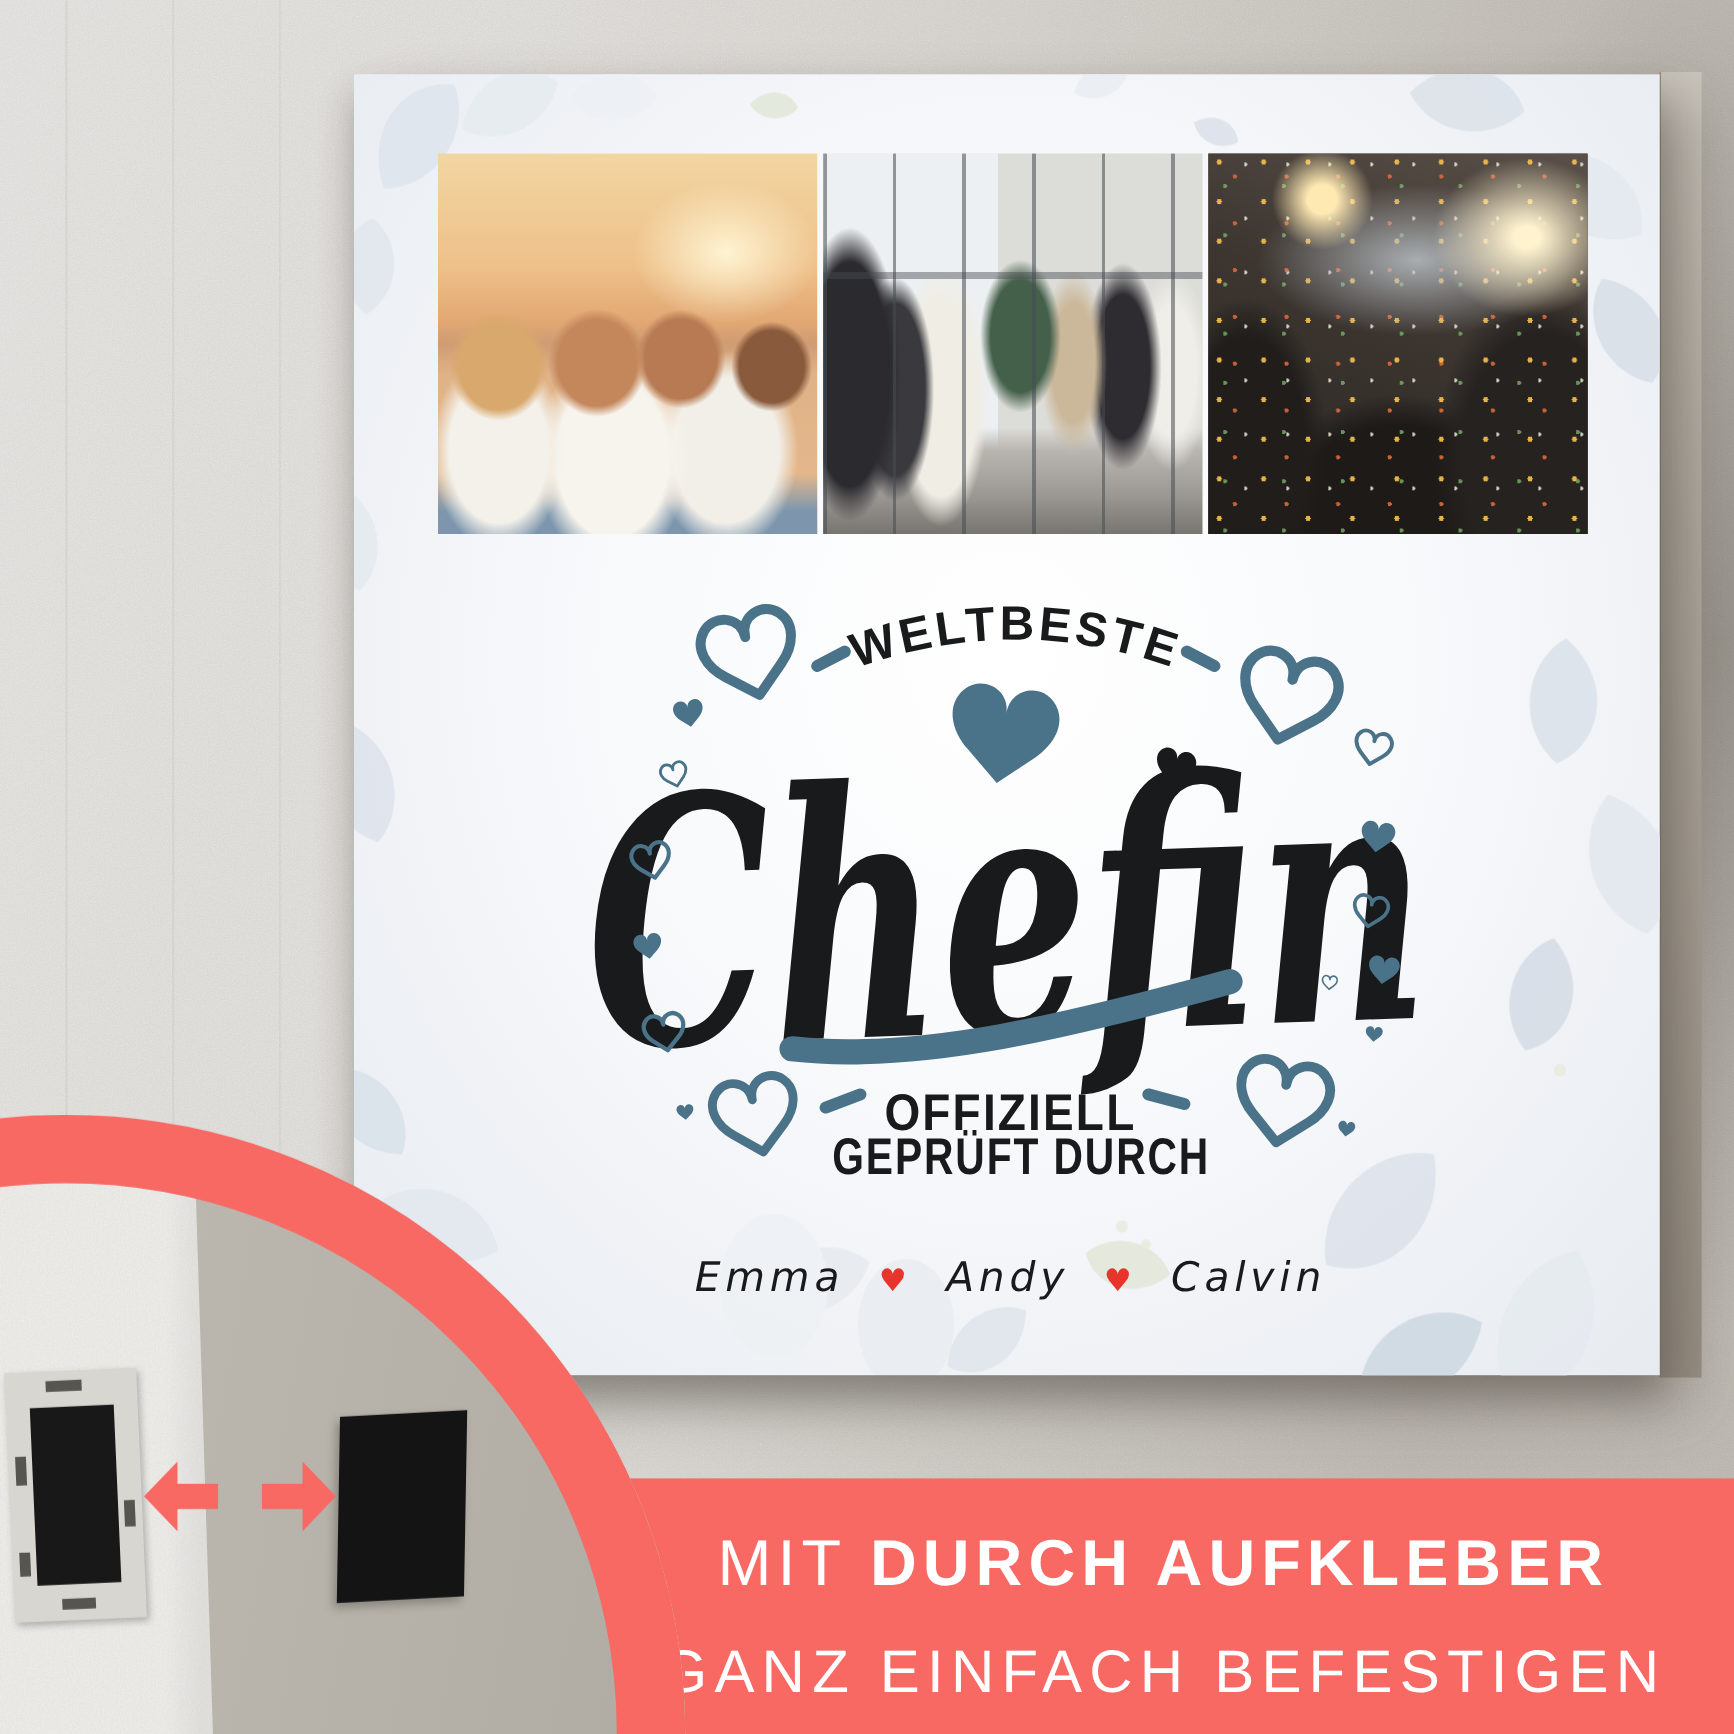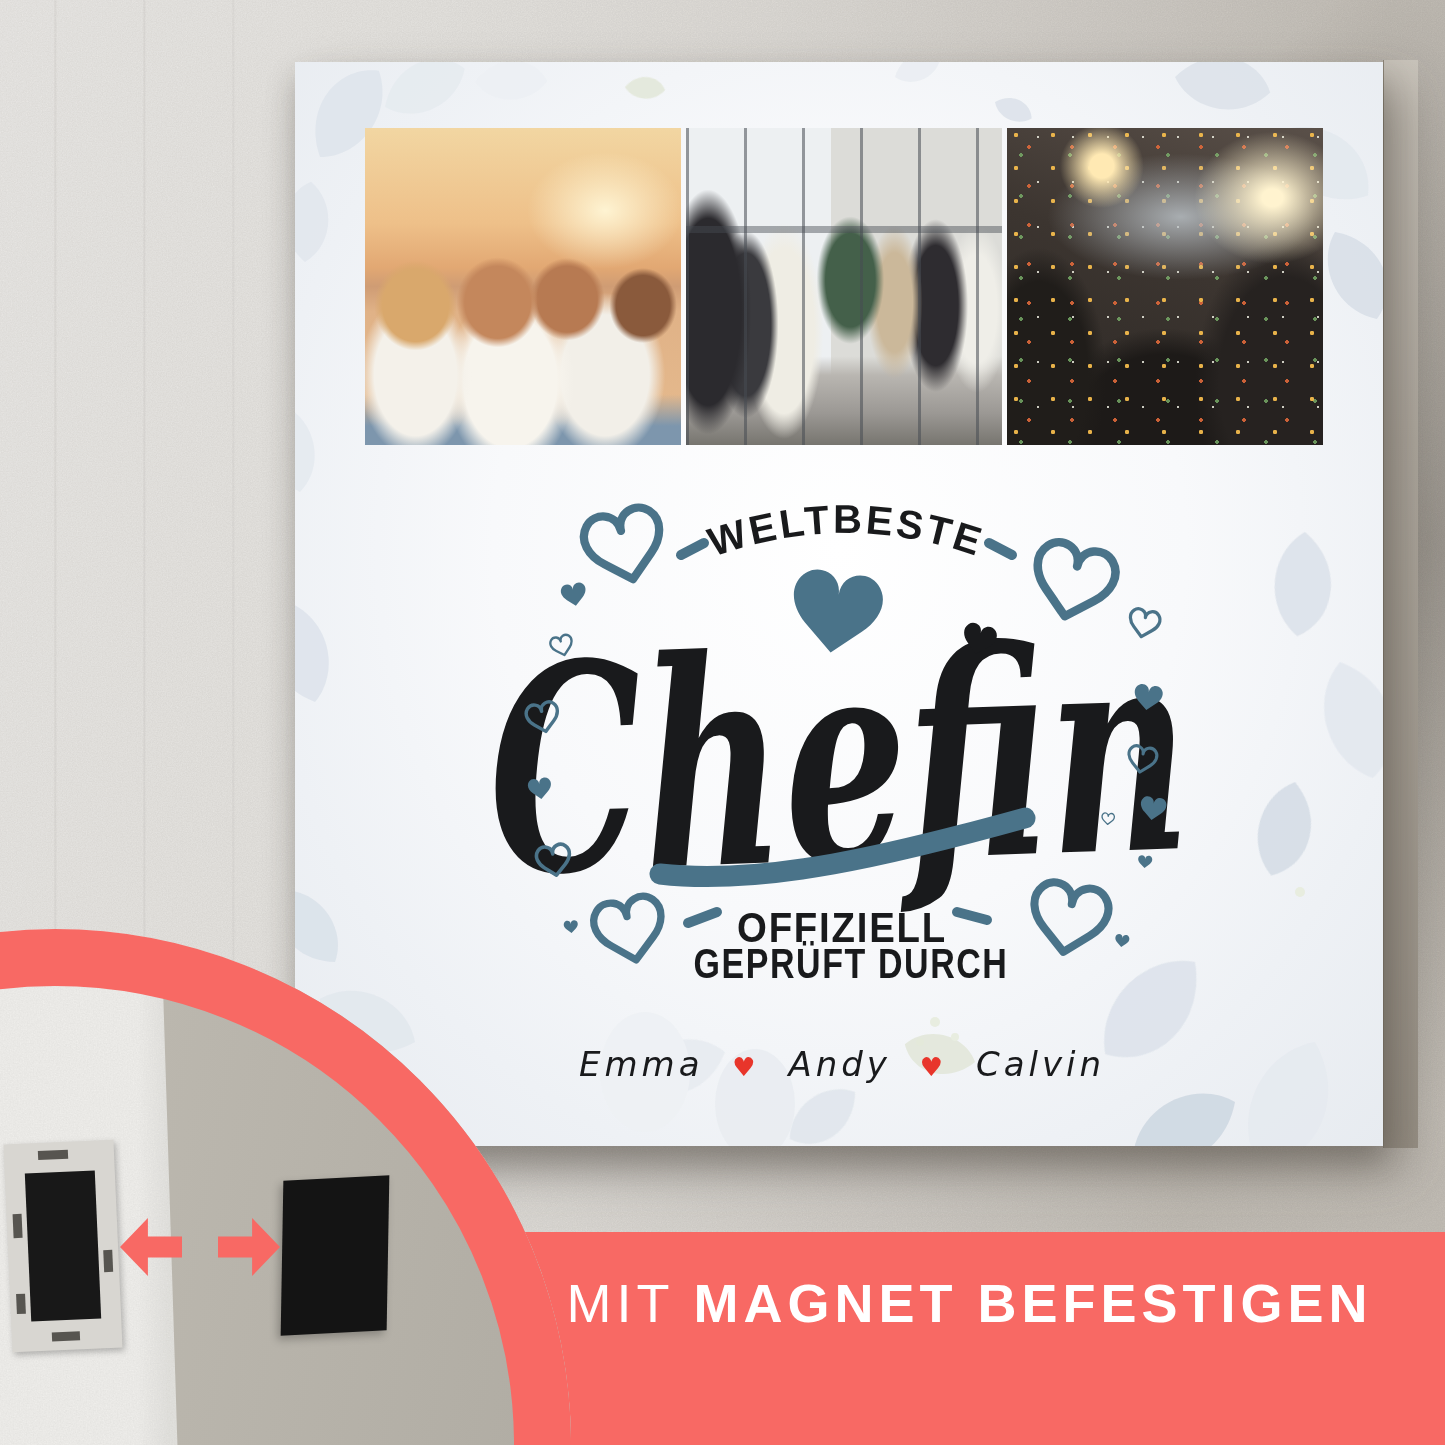--- a/index.html
+++ b/index.html
@@ -215,21 +215,22 @@
         <use href="#hf" transform="translate(853 636) rotate(8) scale(0.34) translate(-50 -50)"></use>
         <use href="#hf" transform="translate(858 747) rotate(8) scale(0.31) translate(-50 -50)"></use>
         <use href="#hf" transform="translate(850 800) rotate(5) scale(0.17) translate(-50 -50)"></use>
         <use href="#hf" transform="translate(827 879) rotate(8) scale(0.17) translate(-50 -50)"></use>
       </g>
     </svg>
   </div>
 
   <div class="banner">
     <div class="banner-text">
-      <div class="banner-line1"><span>MIT </span><b>MAGNET BEFESTIGEN</b></div>
+      <div class="banner-line1"><span>MIT </span><b>DURCH AUFKLEBER</b></div>
+      <div class="banner-line2">GANZ EINFACH BEFESTIGEN</div>
     </div>
   </div>
 
   <div class="inset">
     <div class="inset-scene">
       <svg width="1032" height="1032" style="position:absolute;inset:0">
         <filter id="pl2">
             <feTurbulence type="fractalNoise" baseFrequency="0.7" numOctaves="2" seed="3"></feTurbulence>
           <feColorMatrix type="matrix" values="0 0 0 0 0  0 0 0 0 0  0 0 0 0 0  0.5 0.5 0.5 0 0"></feColorMatrix>
           </filter>

